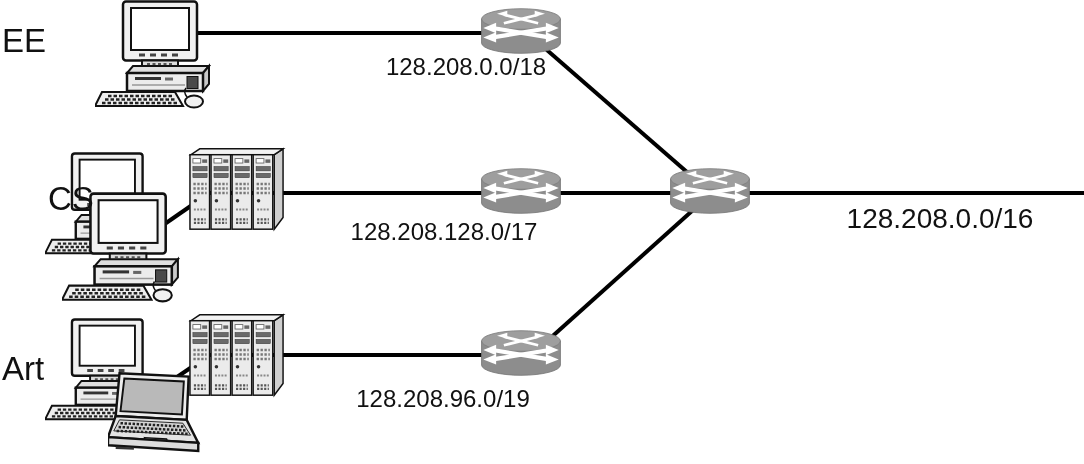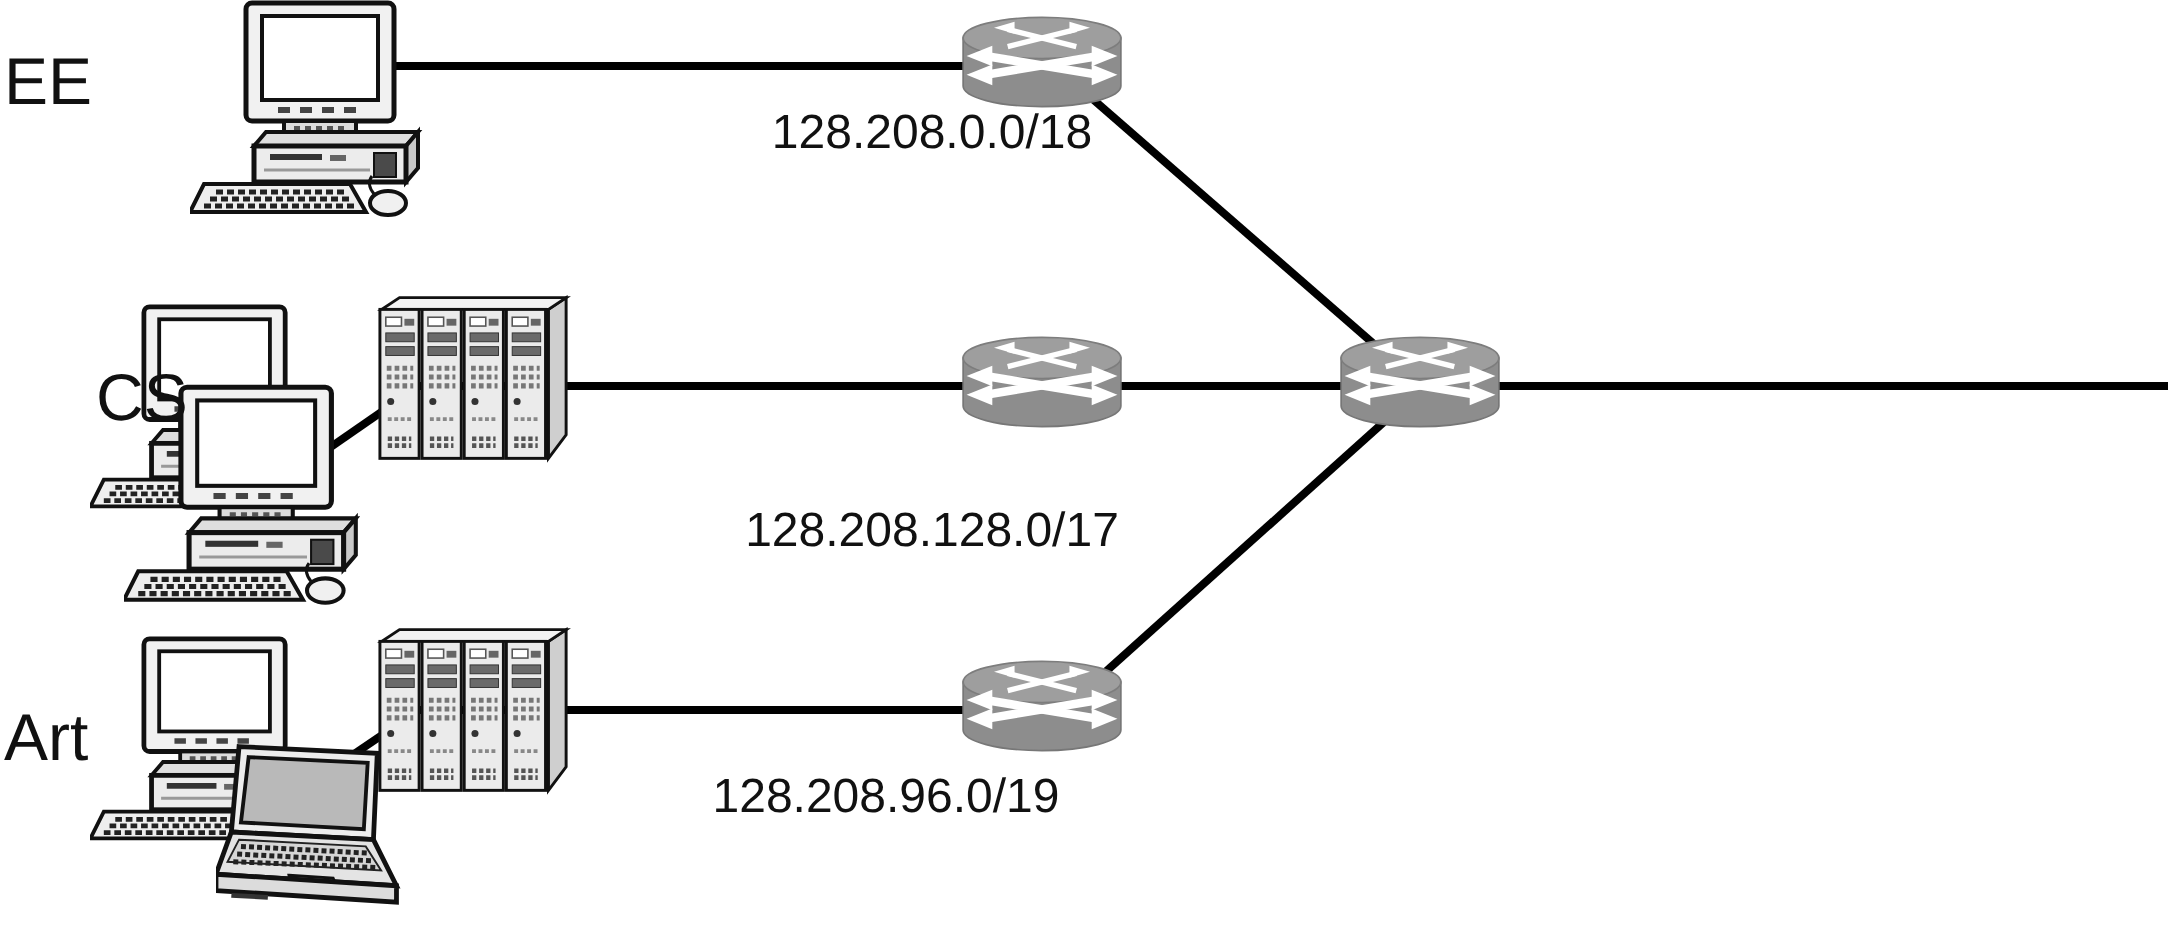--- a/index.html
+++ b/index.html
@@ -142,19 +142,20 @@
     <use href="#sym-router" x="478" y="167" width="86" height="48"></use>
     <use href="#sym-router" x="478" y="329" width="86" height="48"></use>
     <use href="#sym-router" x="667" y="167" width="86" height="48"></use>
   </svg>
 
   <div class="lbl dept" style="left:2px;top:24px;">EE</div>
   <div class="lbl dept" style="left:0px;top:182px;margin-left:48px;">CS</div>
   <div class="lbl dept" style="left:2px;top:352px;">Art</div>
 
   <div class="lbl subnet" style="left:466px;top:55px;">128.208.0.0/18</div>
-  <div class="lbl subnet" style="left:466px;top:220px;margin-top:34px;">128.208.128.0/17</div>
+  <div class="lbl subnet" style="left:444px;top:220px;">128.208.128.0/17</div>
   <div class="lbl subnet" style="left:443px;top:387px;">128.208.96.0/19</div>
 
   <div class="lbl agg" style="left:940px;top:203px;">
+    <div>128.208.0.0/16</div>
   </div>
 
 </div>
 
 </body></html>

